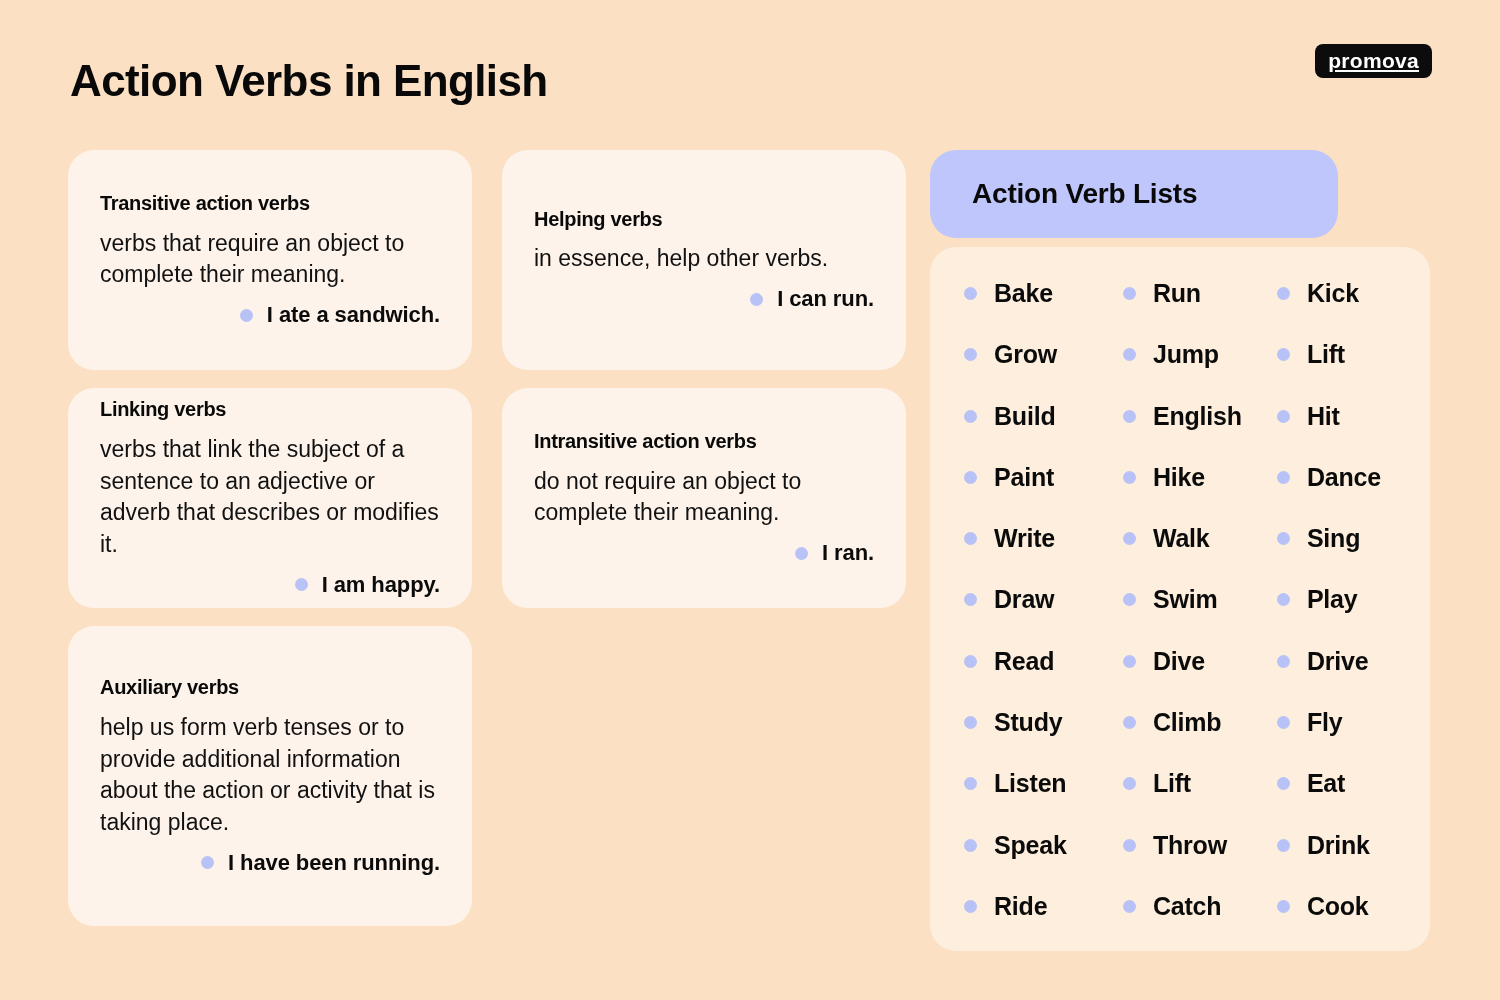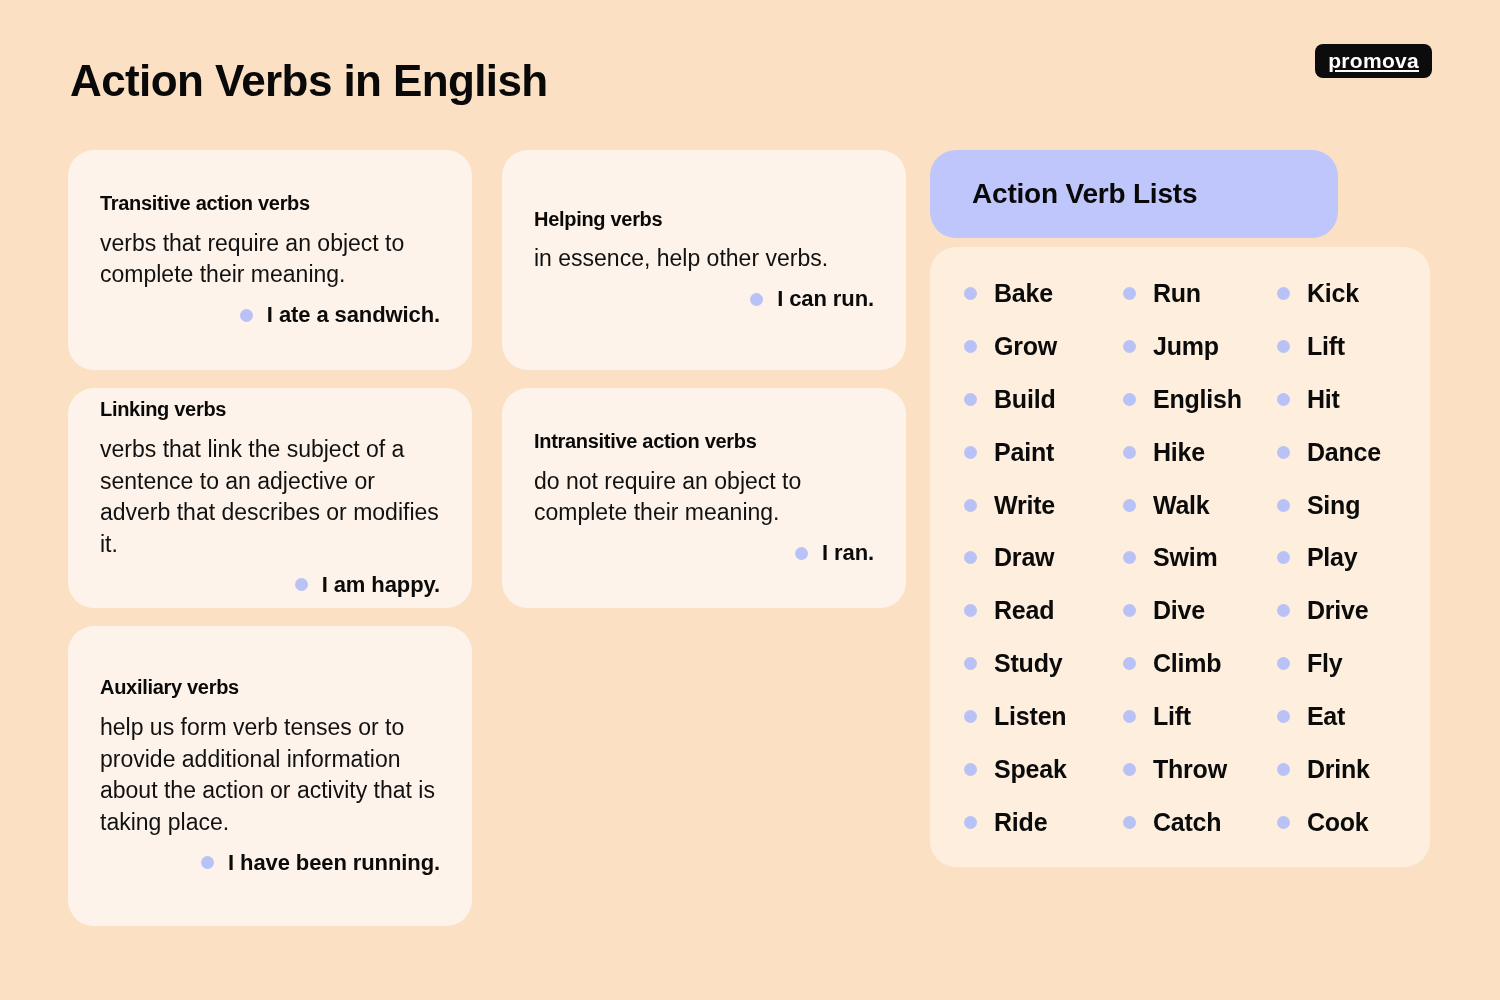--- a/index.html
+++ b/index.html
@@ -143,21 +143,21 @@
   }
   .lists-header-title {
     font-size: 28px;
     font-weight: bold;
     letter-spacing: -0.2px;
     color: #090909;
   }
   .lists-body {
     margin-top: 9px;
     width: 500px;
-    height: 620px;
+    height: 704px;
     border-radius: 26px;
     background: #FDEEDD;
     box-sizing: border-box;
     padding: 32px 24px 30px 34px;
     display: flex;
     justify-content: space-between;
   }
   .verb-col {
     display: flex;
     flex-direction: column;

